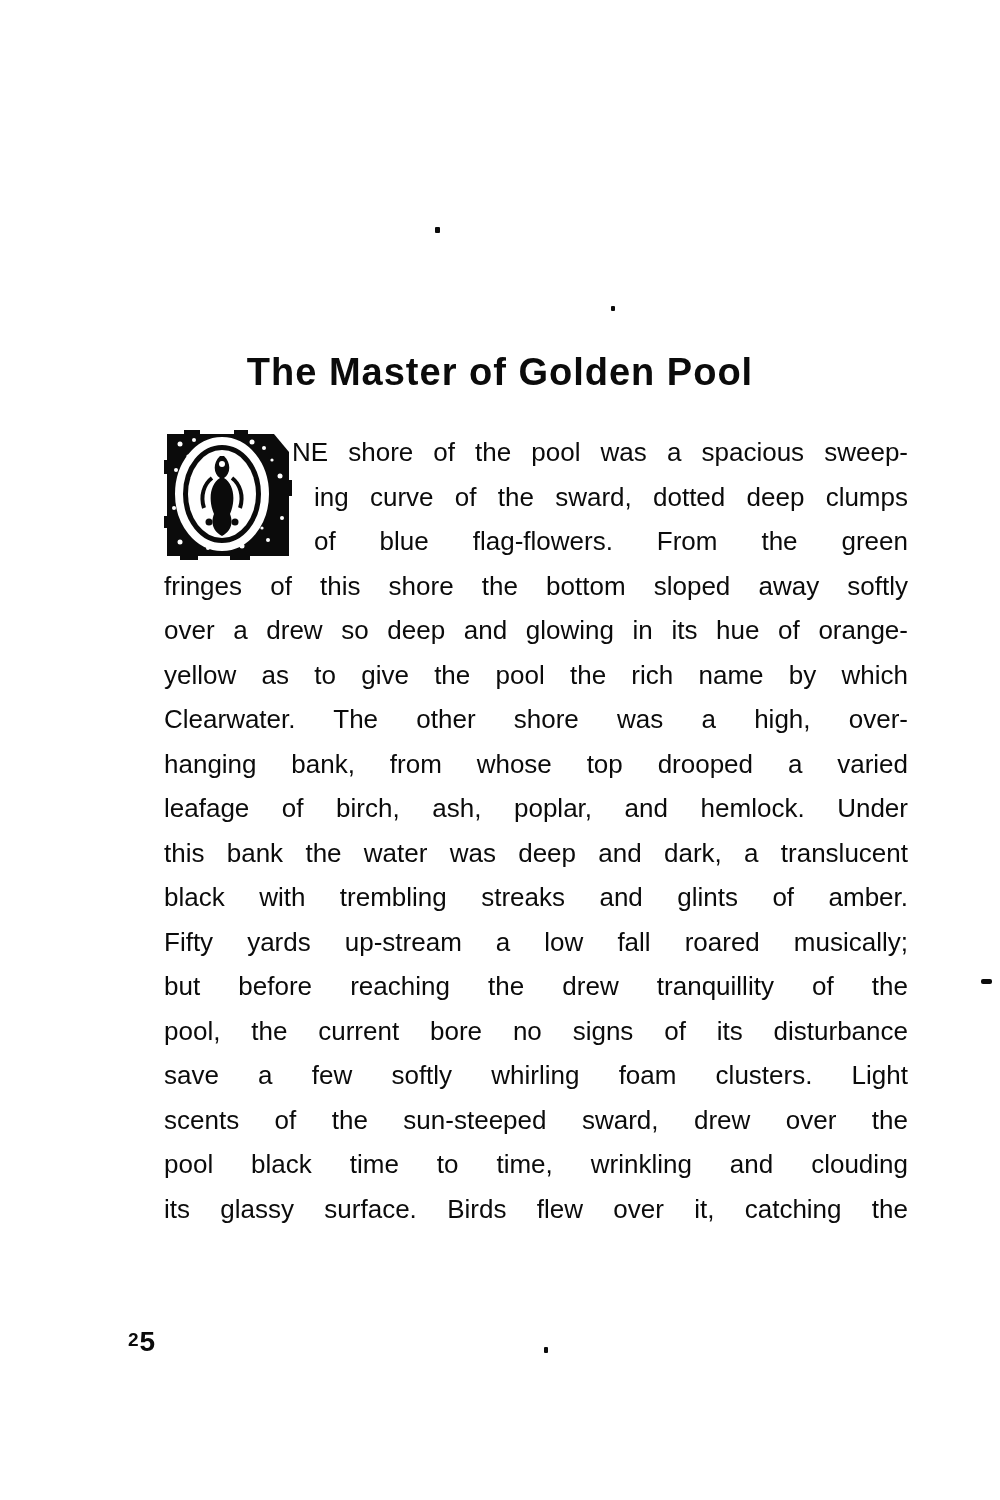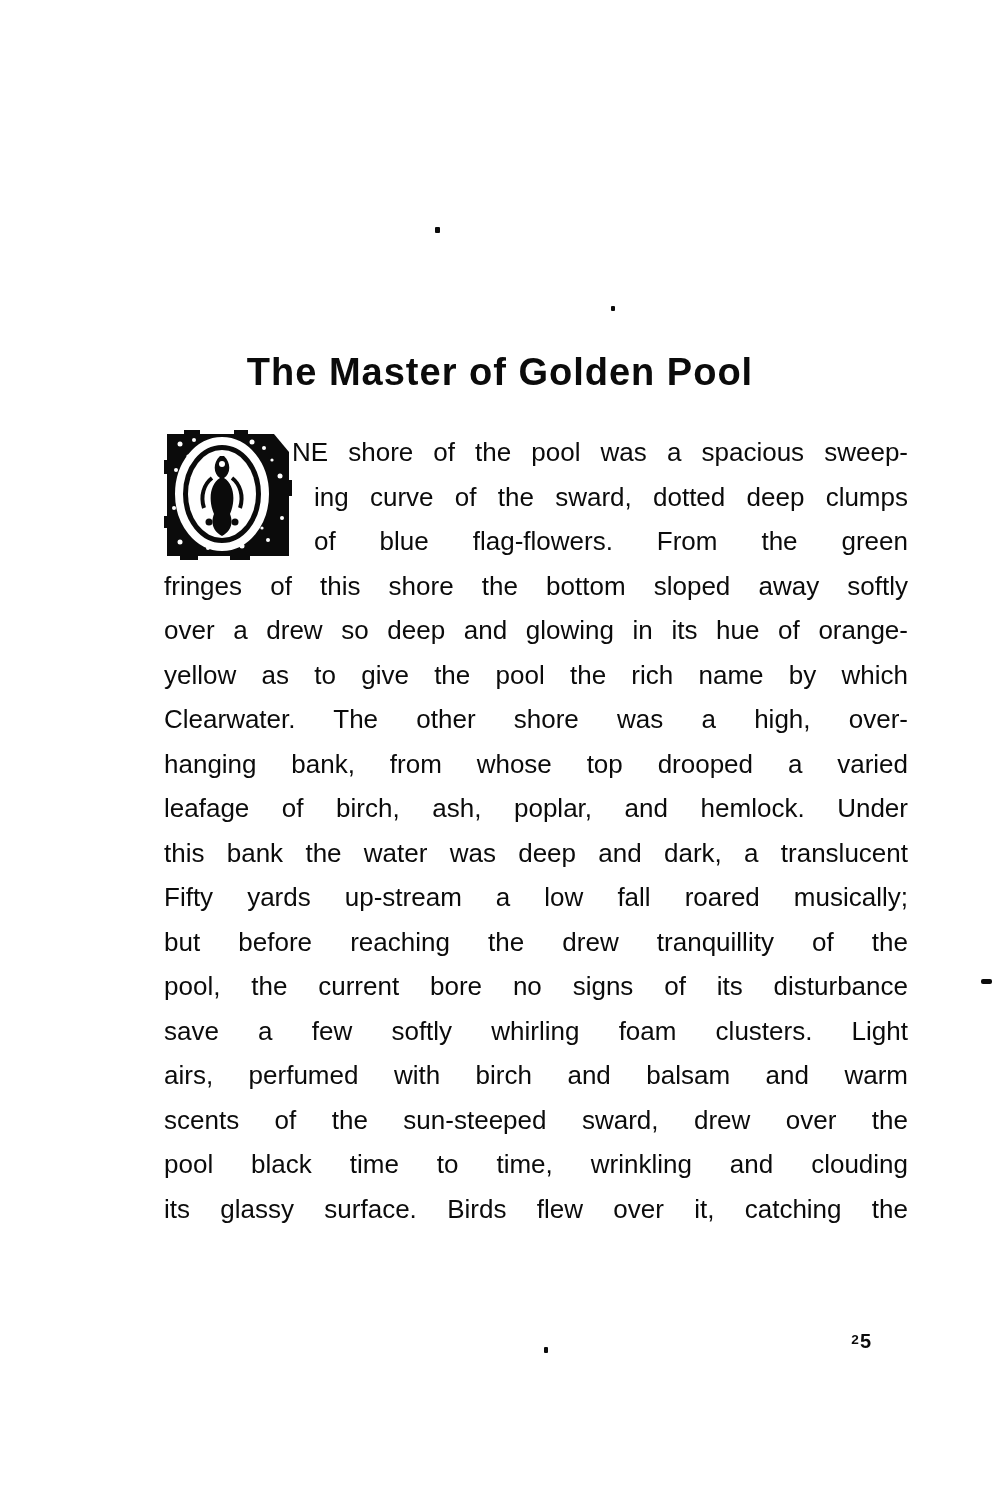--- a/index.html
+++ b/index.html
@@ -69,22 +69,22 @@
   }
   .text-line.beside-cap-first { margin-left: 128px; }
   .text-line.beside-cap       { margin-left: 150px; }
 
   
   .page-number {
     position: absolute;
     top: 1322px;
     left: 128px;
     width: 744px;
-    text-align: right;
-    font-size: 20px;
+    text-align: left;
+    font-size: 28px;
     line-height: 36px;
     font-weight: 700;
     letter-spacing: 1px;
   }
   .page-number::first-letter {
     font-size: 0.68em;
     vertical-align: 0.28em;
   }
 
   
@@ -160,25 +160,25 @@
         <div class="text-line beside-cap-first">NE shore of the pool was a spacious sweep-</div>
         <div class="text-line beside-cap">ing curve of the sward, dotted deep clumps</div>
         <div class="text-line beside-cap">of blue flag-flowers.  From the green</div>
         <div class="text-line">fringes of this shore the bottom sloped away softly</div>
         <div class="text-line">over a drew so deep and glowing in its hue of orange-</div>
         <div class="text-line">yellow as to give the pool the rich name by which</div>
         <div class="text-line">Clearwater.  The other shore was a high, over-</div>
         <div class="text-line">hanging bank, from whose top drooped a varied</div>
         <div class="text-line">leafage of birch, ash, poplar, and hemlock.  Under</div>
         <div class="text-line">this bank the water was deep and dark, a translucent</div>
+        <div class="text-line">black with trembling streaks and glints of amber.</div>
         <div class="text-line">Fifty yards up-stream a low fall roared musically;</div>
         <div class="text-line">but before reaching the drew tranquillity of the</div>
         <div class="text-line">pool, the current bore no signs of its disturbance</div>
         <div class="text-line">save a few softly whirling foam clusters.  Light</div>
-        <div class="text-line">airs, perfumed with birch and balsam and warm</div>
         <div class="text-line">scents of the sun-steeped sward, drew over the</div>
         <div class="text-line">pool black time to time, wrinkling and clouding</div>
         <div class="text-line">its glassy surface.  Birds flew over it, catching the</div>
       </div>
 
   </div>
 
   <div class="page-number">25</div>
 
 </div>

